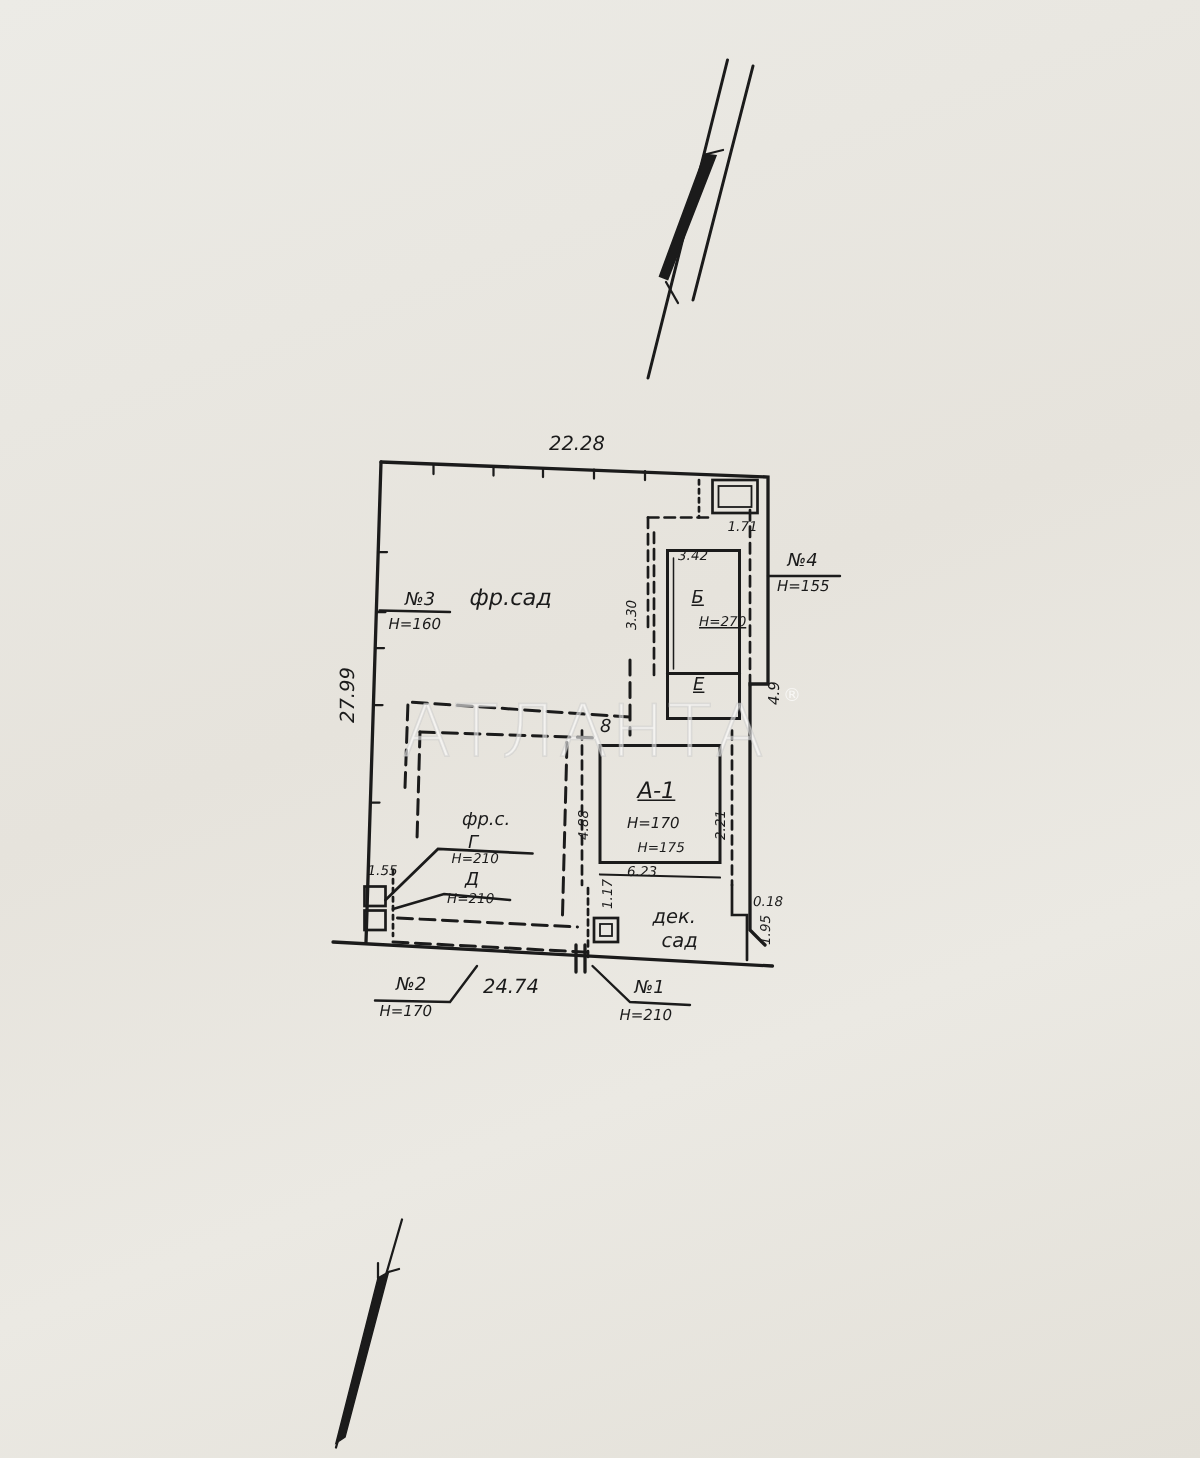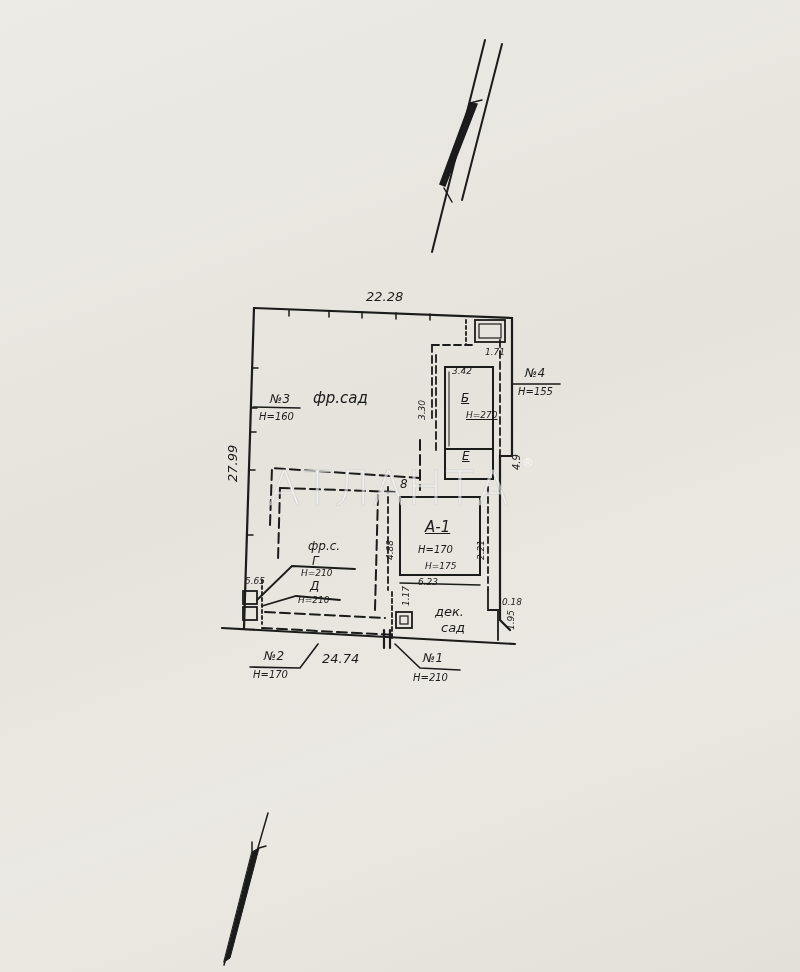--- a/index.html
+++ b/index.html
@@ -165,21 +165,21 @@
 <div class="lbl hand s9" style="left:425px;top:562px;text-align:right;">H=175</div>
 <div class="lbl hand s9" style="left:418px;top:578px;">6.23</div>
 <div class="lbl hand s9 vert" style="left:386px;top:560px;">4.88</div>
 <div class="lbl hand s9 vert" style="left:477px;top:560px;">2.21</div>
 
 <div class="lbl hand s12" style="left:312px;top:555px;">Г</div>
 <div class="lbl hand s9" style="left:301px;top:569px;">H=210</div>
 <div class="lbl hand s12" style="left:310px;top:580px;">Д</div>
 <div class="lbl hand s9" style="left:298px;top:596px;">H=210</div>
 
-<div class="lbl hand s9" style="left:245px;top:577px;">5.65</div>
+<div class="lbl hand s9" style="left:245px;top:577px;">1.55</div>
 <div class="lbl hand s9" style="left:502px;top:598px;">0.18</div>
 <div class="lbl hand s9 vert" style="left:507px;top:630px;">1.95</div>
 <div class="lbl hand s9 vert" style="left:402px;top:606px;">1.17</div>
 <div class="lbl hand s10 vert" style="left:512px;top:470px;">4.9</div>
 <div class="lbl hand s12" style="left:400px;top:478px;">8</div>
 
 <div class="lbl hand s12" style="left:423px;top:652px;">№1</div>
 <div class="lbl hand s10" style="left:413px;top:673px;">H=210</div>
 <div class="lbl hand s12" style="left:264px;top:650px;">№2</div>
 <div class="lbl hand s10" style="left:253px;top:670px;">H=170</div>

